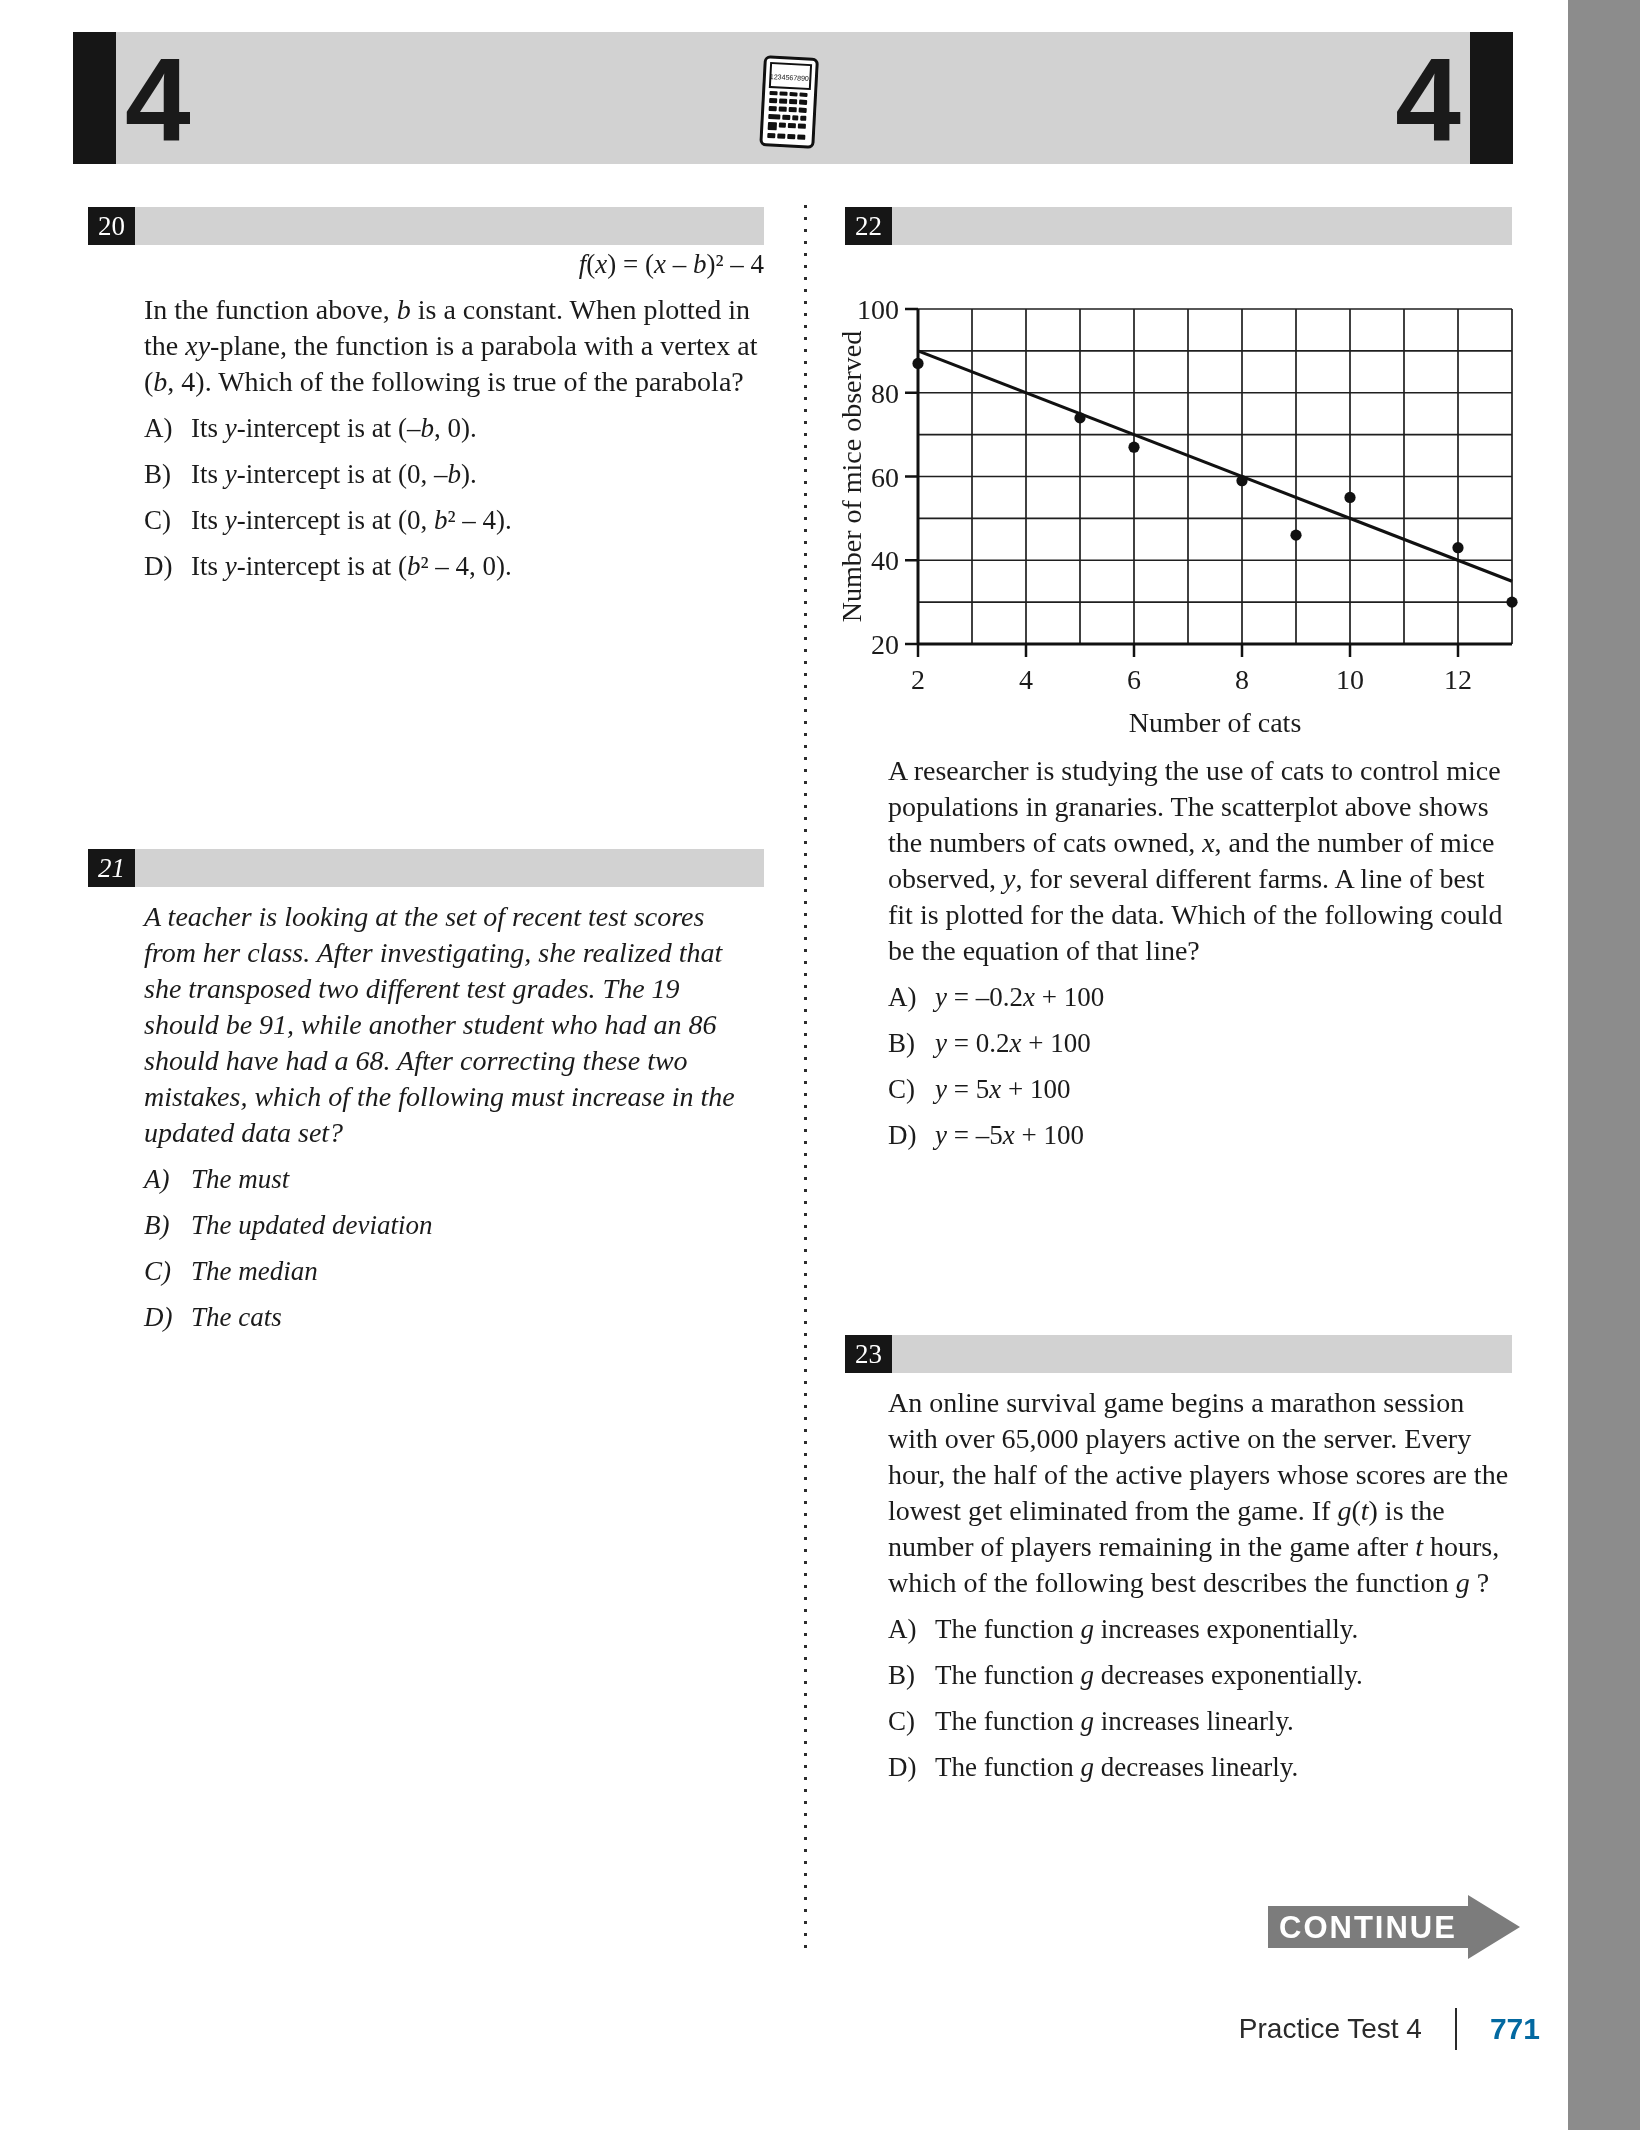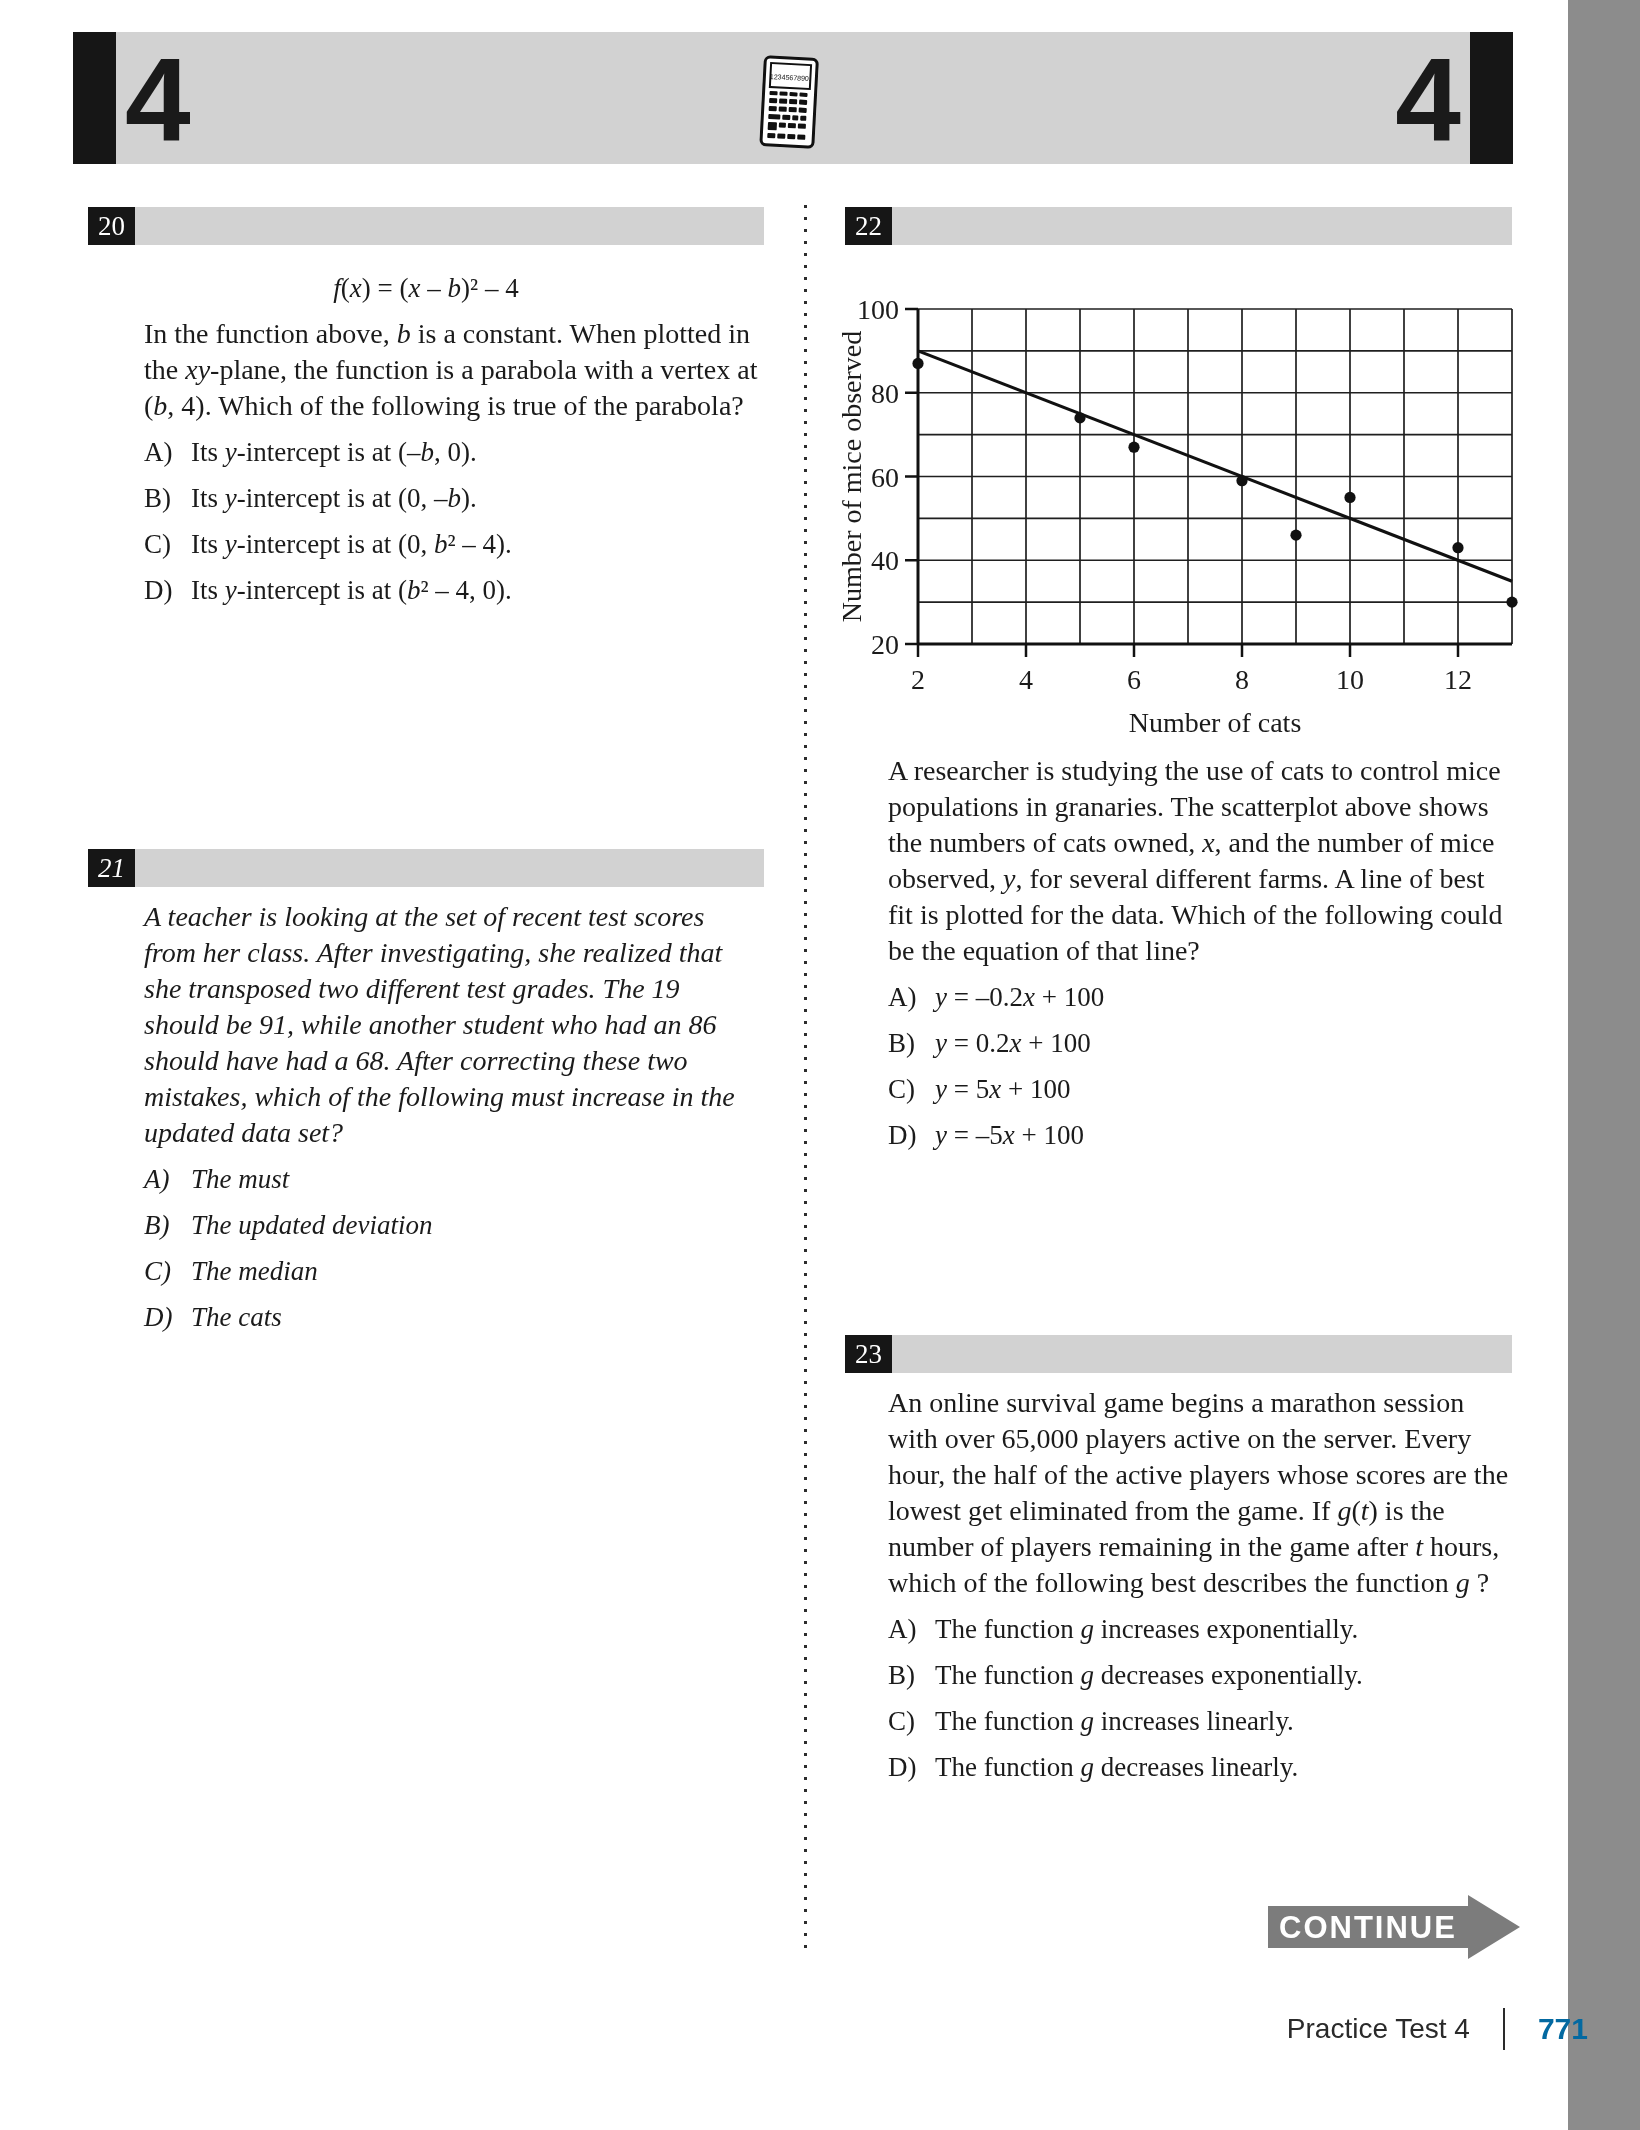--- a/index.html
+++ b/index.html
@@ -28,41 +28,41 @@
   .question{position:absolute;}
   .q20{left:88px;top:207px;width:676px;}
   .q21{left:88px;top:849px;width:676px;font-style:italic;}
   .q22{left:845px;top:207px;width:667px;}
   .q23{left:845px;top:1335px;width:667px;}
 
   .q-head{height:38px;background:#d2d2d2;position:relative;}
   .q-num{position:absolute;left:0;top:0;width:47px;height:38px;background:#161616;color:#fff;
          font-size:27px;line-height:38px;text-align:center;}
 
-  .formula{margin-top:28px;text-align:center;font-size:27px;}
+  .formula{margin-top:4px;text-align:right;font-size:27px;}
   .prompt{margin:12px 6px 0 56px;font-size:28px;line-height:36px;}
   .q22 .prompt,.q23 .prompt{margin-left:43px;margin-right:2px;}
 
   .options{margin-top:6px;}
   .opt{display:flex;margin:10px 0 0 56px;font-size:27px;line-height:36px;}
   .q22 .opt,.q23 .opt{margin-left:43px;}
   .opt-letter{width:47px;flex:0 0 47px;}
   .opt-text{flex:1;}
 
   
   .chart-wrap{margin-top:4px;}
   svg.scatter{overflow:visible;display:block;}
   .tick{font:28px "Liberation Serif", serif;fill:#1b1b1b;}
   .axis-label{font:28px "Liberation Serif", serif;fill:#1b1b1b;}
 
   
   .continue-svg{position:absolute;left:1256px;top:1890px;overflow:visible;cursor:pointer;}
   .continue-text{font:bold 31px "Liberation Sans", sans-serif;fill:#ffffff;letter-spacing:2px;}
   .footer{position:absolute;top:2008px;left:0;width:1540px;display:flex;justify-content:flex-end;
-          align-items:center;gap:33px;font-family:"Liberation Sans", sans-serif;padding-left:48px;}
+          align-items:center;gap:33px;font-family:"Liberation Sans", sans-serif;}
   .footer .pt{font-size:28px;color:#2a2a2a;}
   .footer .sep{width:2px;height:42px;background:#2a2a2a;}
   .footer .pg{font-size:30px;font-weight:bold;color:#0369a1;}
 </style>
 </head>
 <body>
 
 <div class="rail"></div>
 
 <header class="header-band">

